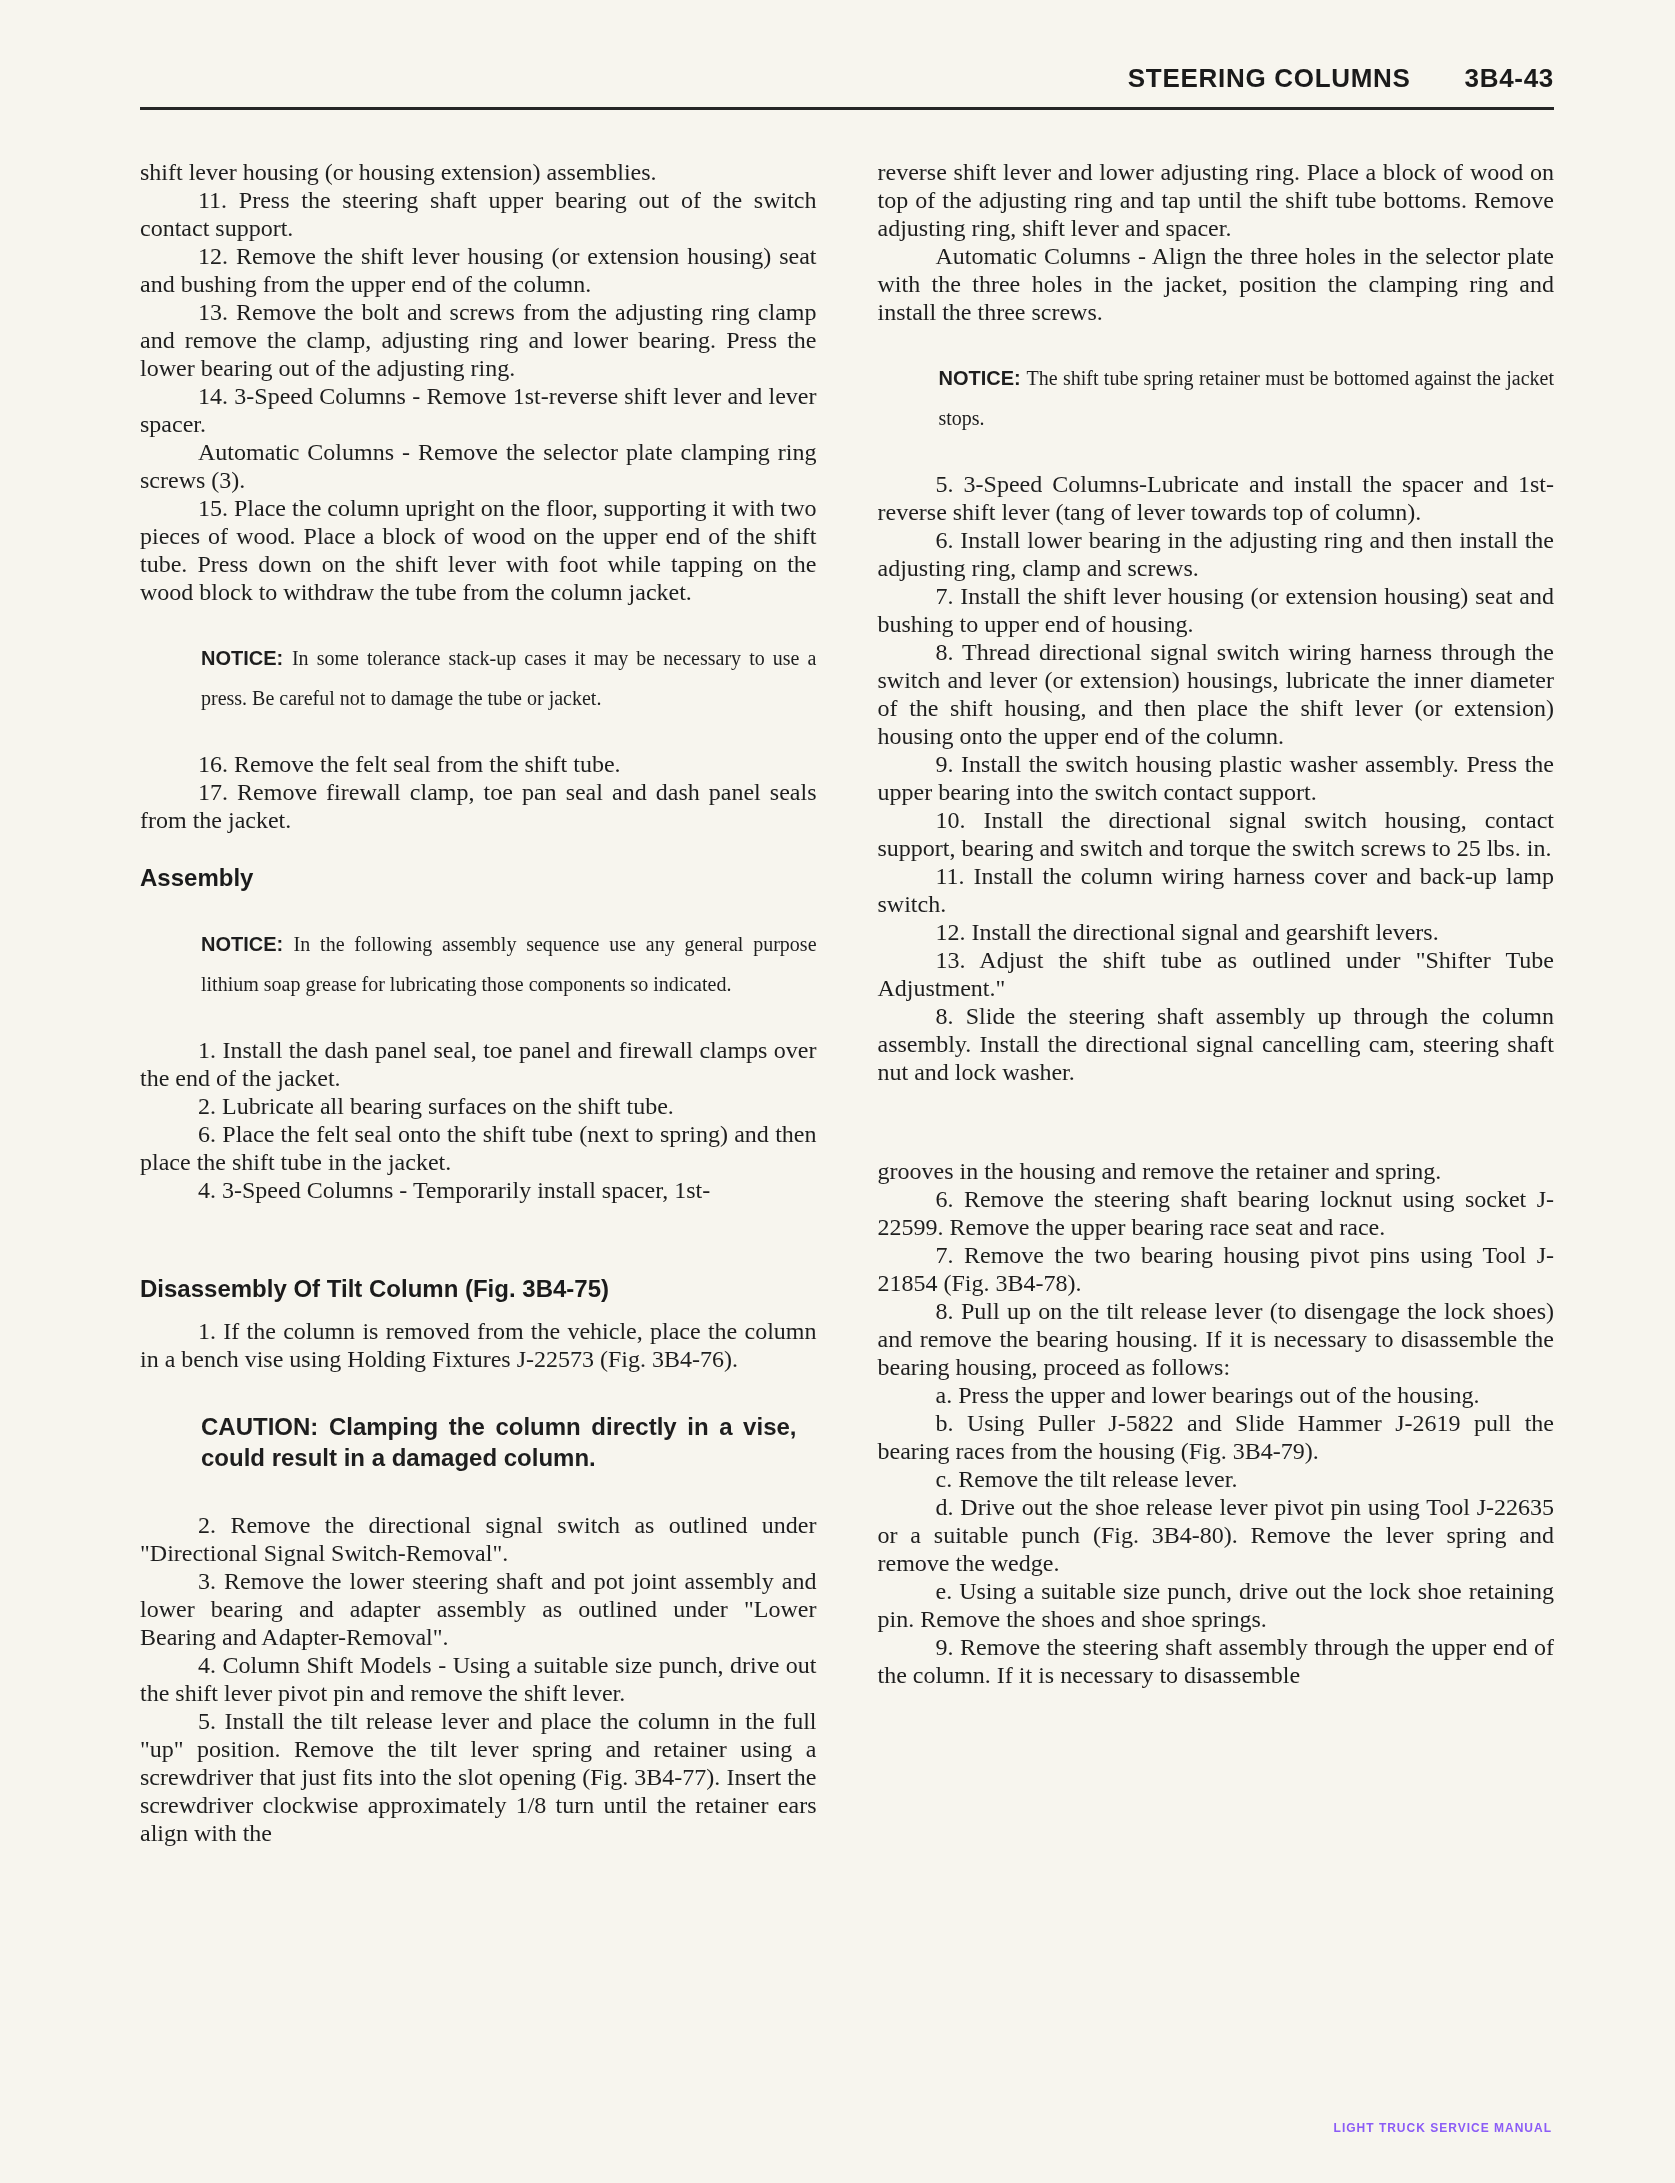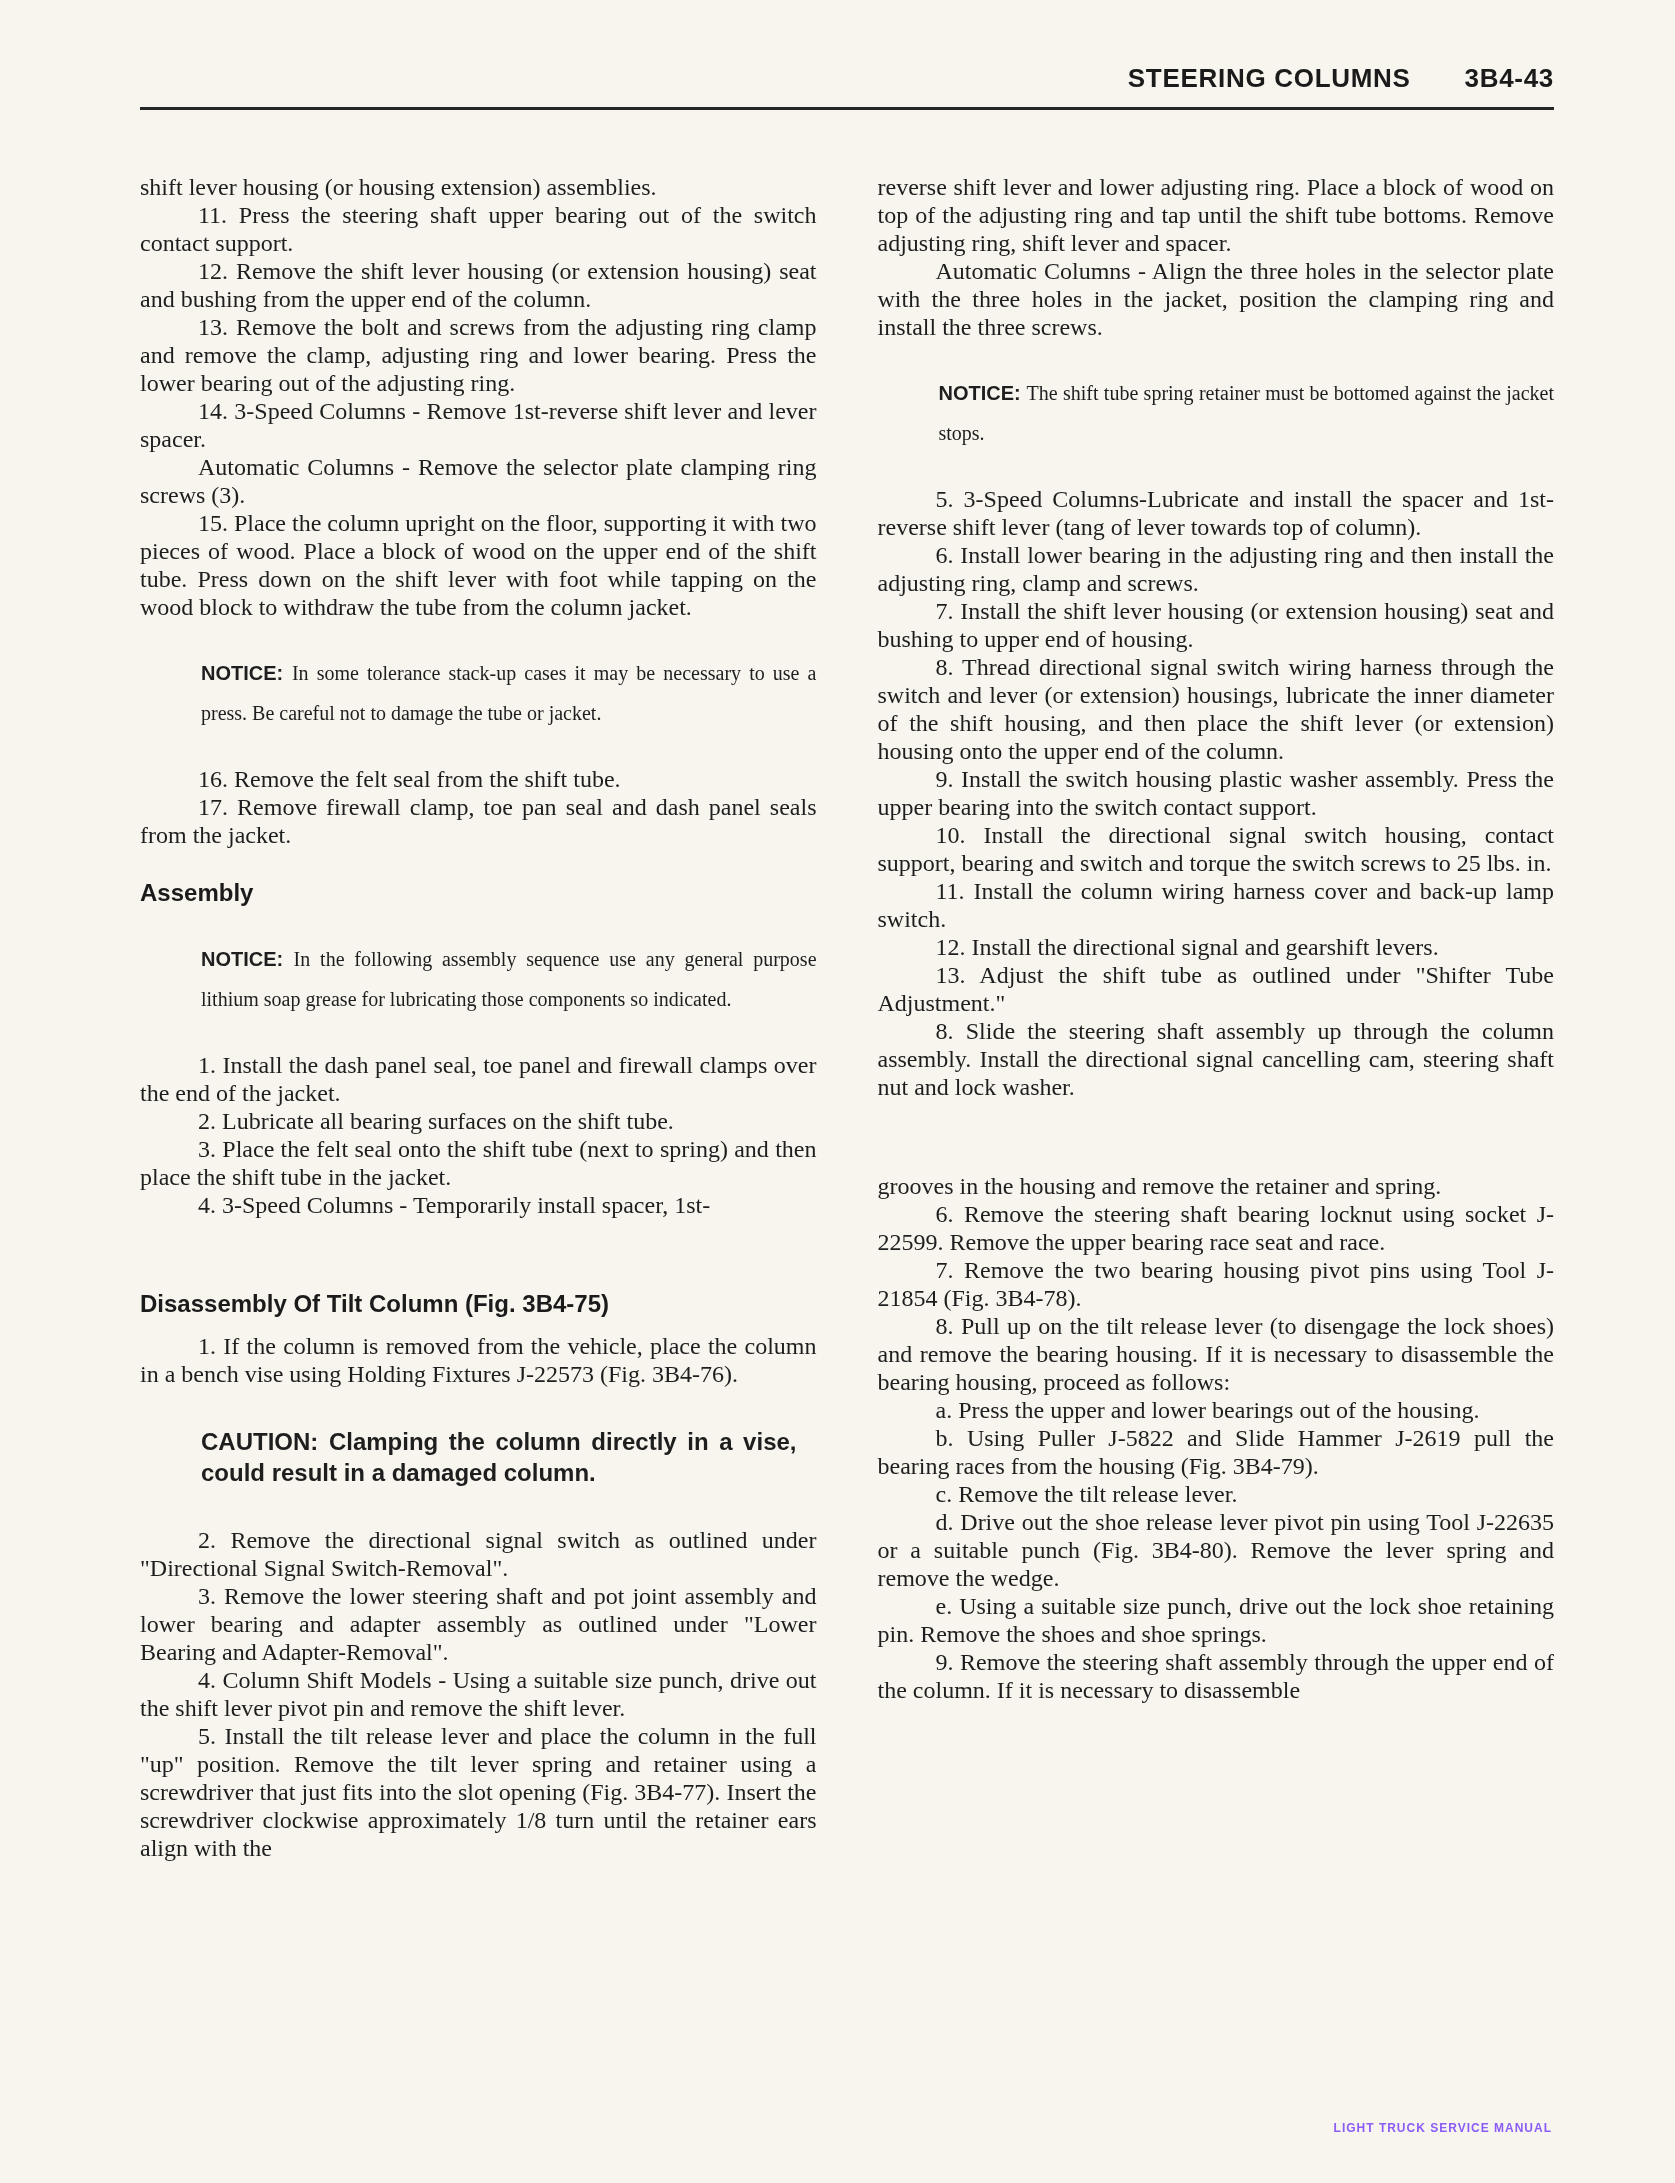--- a/index.html
+++ b/index.html
@@ -19,21 +19,21 @@
     text-align: right;
     font-family: "Liberation Sans", "DejaVu Sans", sans-serif;
     font-weight: 700;
     font-size: 26px;
     letter-spacing: 0.7px;
     color: #1b1b1b;
   }
   .header-page { margin-left: 46px; }
   .header-rule { height: 2.6px; background: #262626; margin-top: 13px; }
 
-  .columns { display: flex; gap: 61px; margin-top: 63px; }
+  .columns { display: flex; gap: 61px; margin-top: 48px; }
   .col { width: 677px; }
 
   .para {
     margin: 0;
     font-size: 24px;
     line-height: 28px;
     text-align: justify;
     text-indent: 58px;
   }
   .para.no-indent { text-indent: 0; }
@@ -99,21 +99,21 @@
           <p class="para">14. 3-Speed Columns - Remove 1st-reverse shift lever and lever spacer.</p>
           <p class="para">Automatic Columns - Remove the selector plate clamping ring screws (3).</p>
           <p class="para">15. Place the column upright on the floor, supporting it with two pieces of wood. Place a block of wood on the upper end of the shift tube. Press down on the shift lever with foot while tapping on the wood block to withdraw the tube from the column jacket.</p>
           <p class="notice"><span class="block-label">NOTICE: </span><span>In some tolerance stack-up cases it may be necessary to use a press. Be careful not to damage the tube or jacket.</span></p>
           <p class="para">16. Remove the felt seal from the shift tube.</p>
           <p class="para">17. Remove firewall clamp, toe pan seal and dash panel seals from the jacket.</p>
           <h2 class="heading">Assembly</h2>
           <p class="notice"><span class="block-label">NOTICE: </span><span>In the following assembly sequence use any general purpose lithium soap grease for lubricating those components so indicated.</span></p>
           <p class="para">1. Install the dash panel seal, toe panel and firewall clamps over the end of the jacket.</p>
           <p class="para">2. Lubricate all bearing surfaces on the shift tube.</p>
-          <p class="para">3. Place the felt seal onto the shift tube (next to spring) and then place the shift tube in the jacket.</p>
+          <p class="para">6. Place the felt seal onto the shift tube (next to spring) and then place the shift tube in the jacket.</p>
           <p class="para">4. 3-Speed Columns - Temporarily install spacer, 1st-</p>
           <h2 class="heading gap-xl">Disassembly Of Tilt Column (Fig. 3B4-75)</h2>
           <p class="para">1. If the column is removed from the vehicle, place the column in a bench vise using Holding Fixtures J-22573 (Fig. 3B4-76).</p>
           <p class="caution"><span class="block-label">CAUTION: </span><span>Clamping the column directly in a vise, could result in a damaged column.</span></p>
           <p class="para">2. Remove the directional signal switch as outlined under "Directional Signal Switch-Removal".</p>
           <p class="para">3. Remove the lower steering shaft and pot joint assembly and lower bearing and adapter assembly as outlined under "Lower Bearing and Adapter-Removal".</p>
           <p class="para">4. Column Shift Models - Using a suitable size punch, drive out the shift lever pivot pin and remove the shift lever.</p>
           <p class="para">5. Install the tilt release lever and place the column in the full "up" position. Remove the tilt lever spring and retainer using a screwdriver that just fits into the slot opening (Fig. 3B4-77). Insert the screwdriver clockwise approximately 1/8 turn until the retainer ears align with the</p>
         </section>
       <section class="col">

